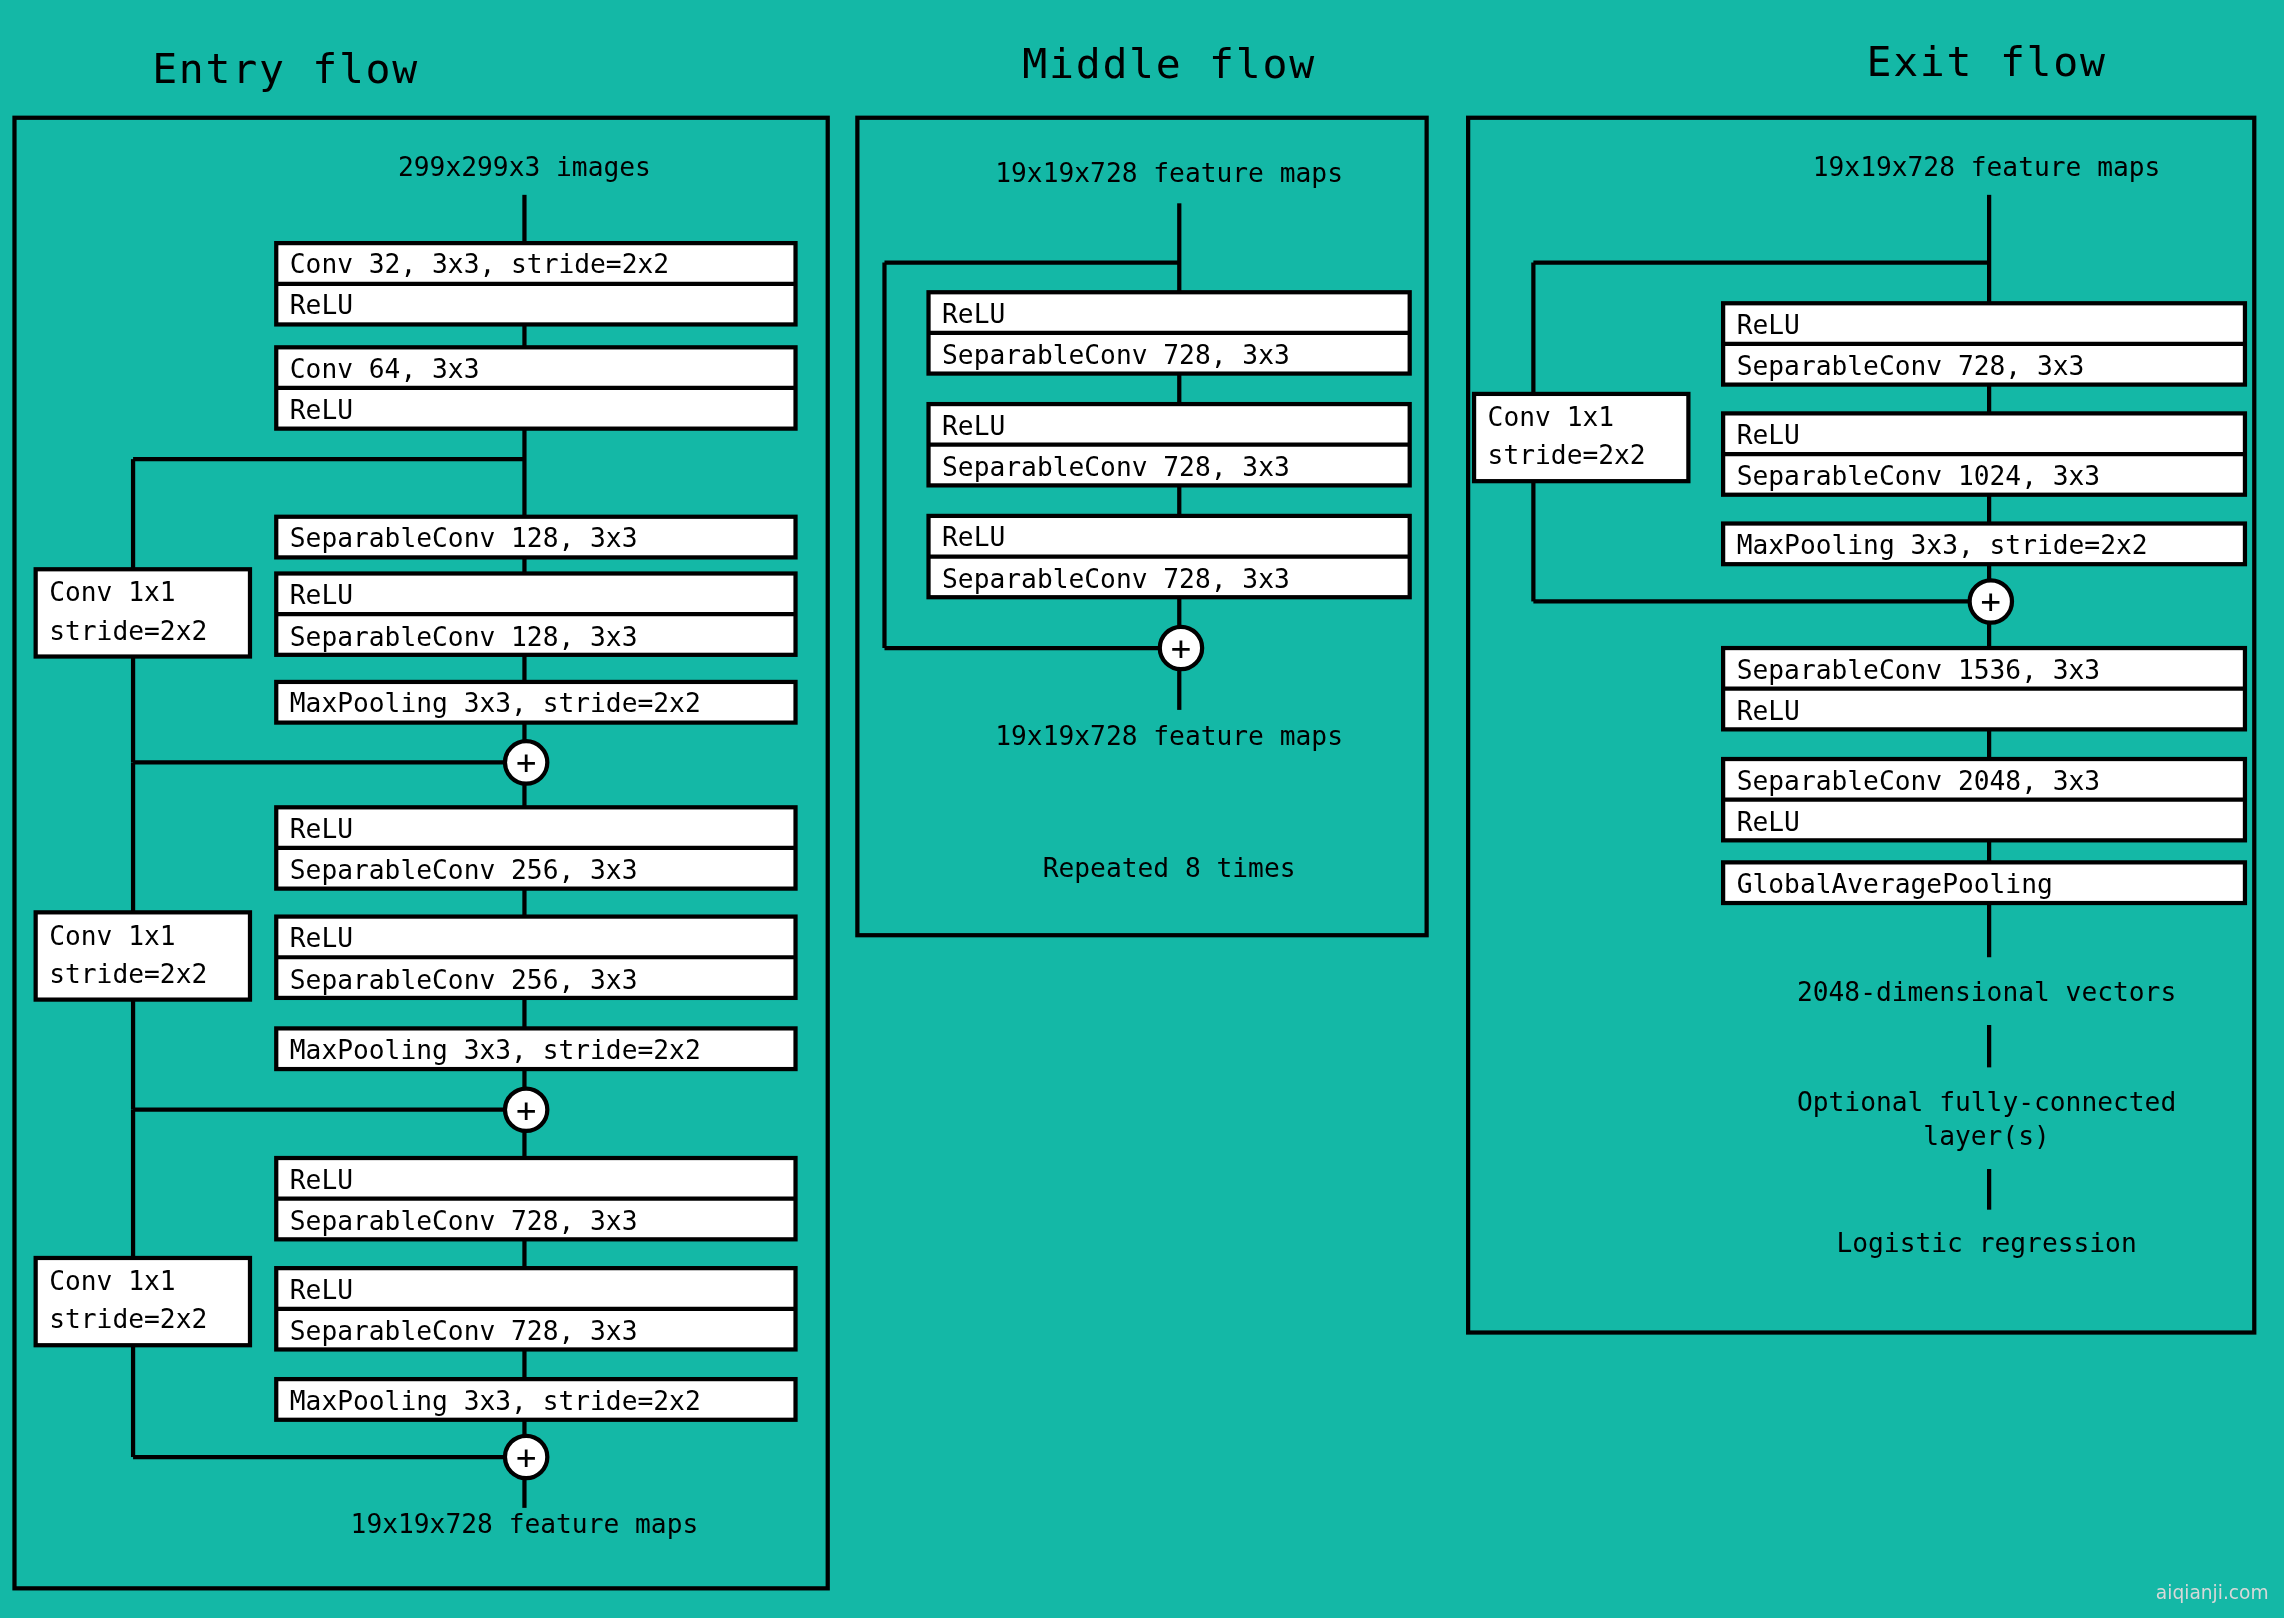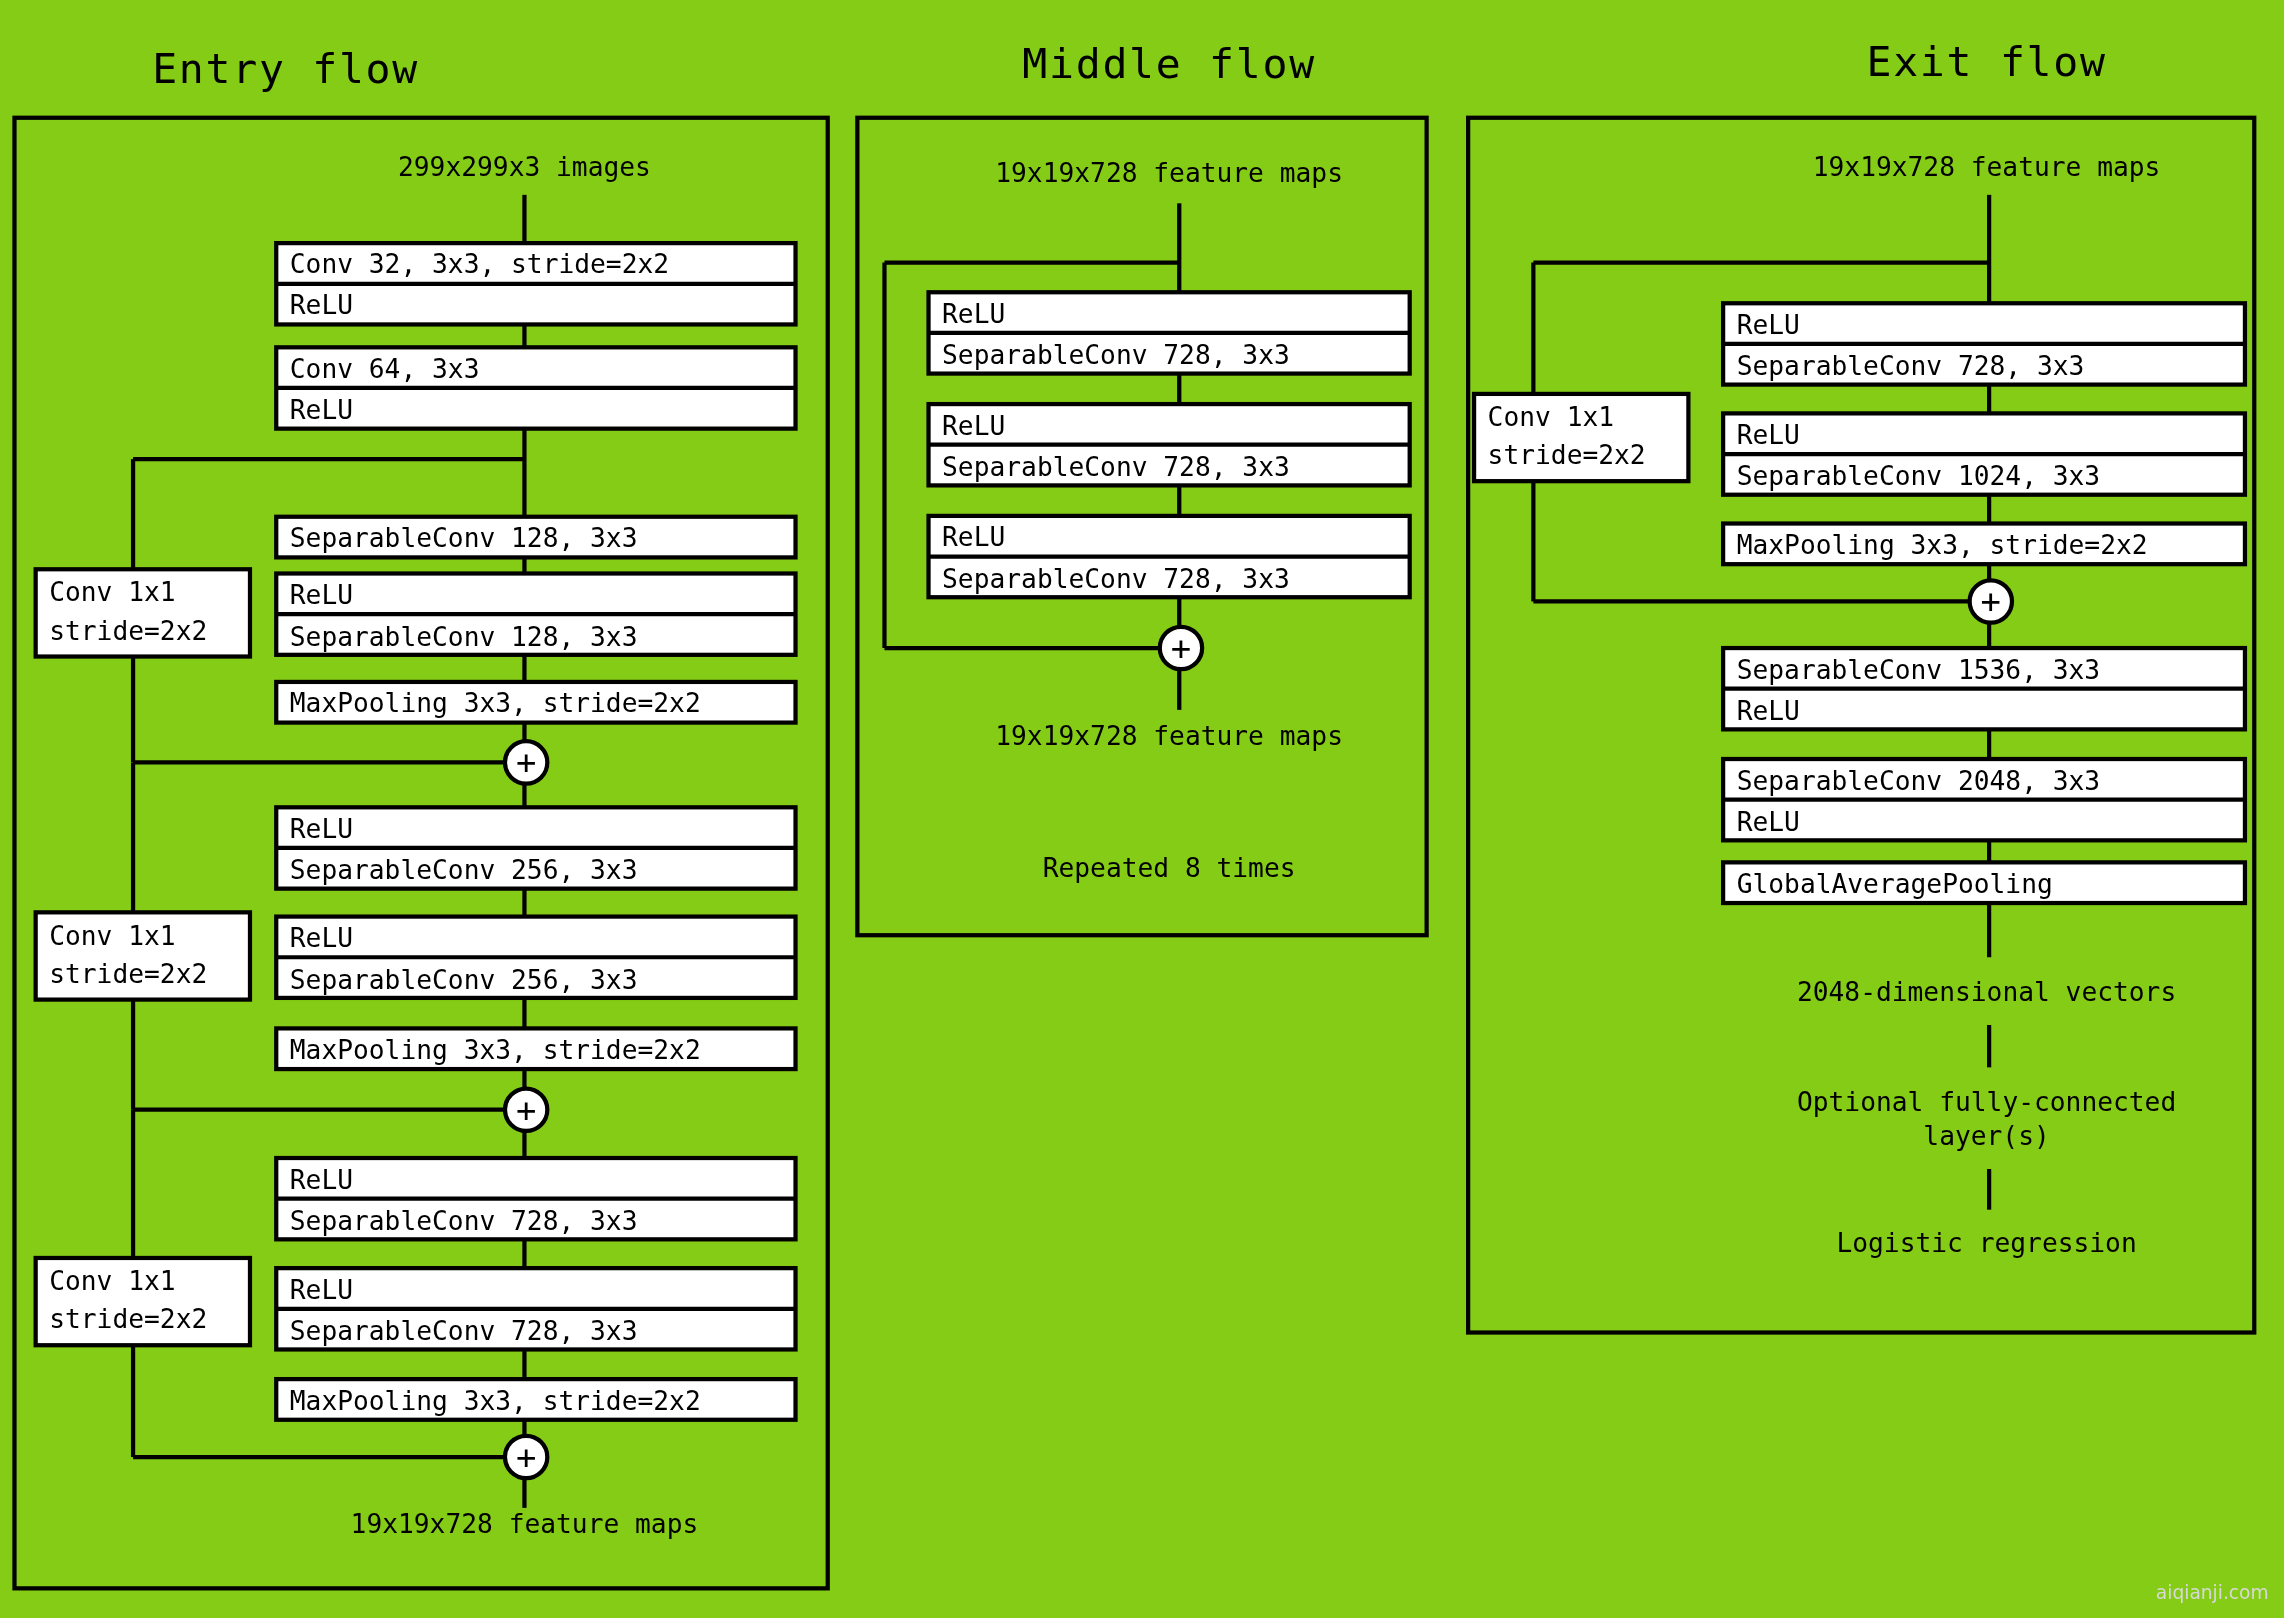--- a/index.html
+++ b/index.html
@@ -1,17 +1,17 @@
 <!DOCTYPE html>
 <html style="font-size:13.6px"><head>
 <meta charset="utf-8">
 <style>
   html,body{margin:0;padding:0;background:#ffffff;}
   body{width:2284px;height:1618px;overflow:hidden;font-family:"DejaVu Sans Mono",monospace;}
-  #stage{position:relative;width:2284px;height:1618px;background:#84cc16;}
+  #stage{position:relative;width:2284px;height:1618px;background:#14b8a6;}
   svg.diagram{position:absolute;left:0;top:0;width:2284px;height:1618px;}
   .panel{fill:none;stroke:#000;stroke-width:5;}
   .bx{fill:#fff;stroke:#000;stroke-width:5;}
   .ln{stroke:#000;stroke-width:5;fill:none;}
   .plus-c{fill:#fff;stroke:#000;stroke-width:5;}
   text{font-family:"DejaVu Sans Mono",monospace;fill:#000;}
   .t-flow{font-size:49px;letter-spacing:2px;}
   .t-note{font-size:31px;}
   .t-box{font-size:31px;}
   .t-plus{font-size:40px;}

